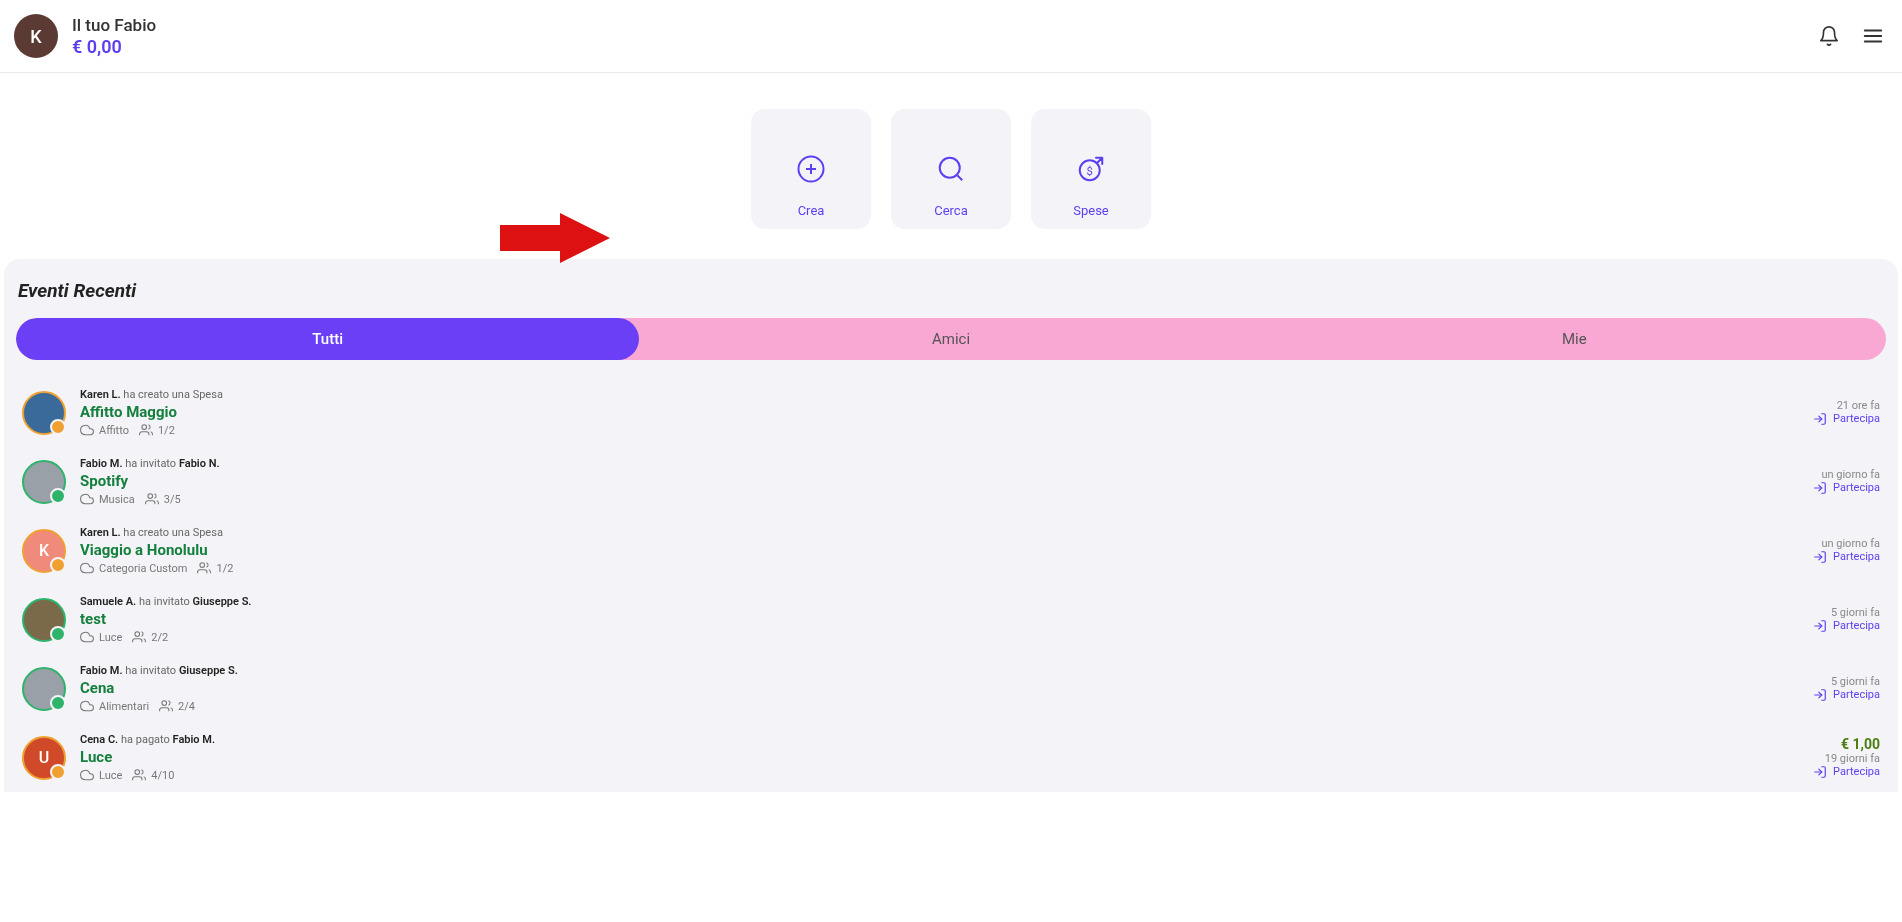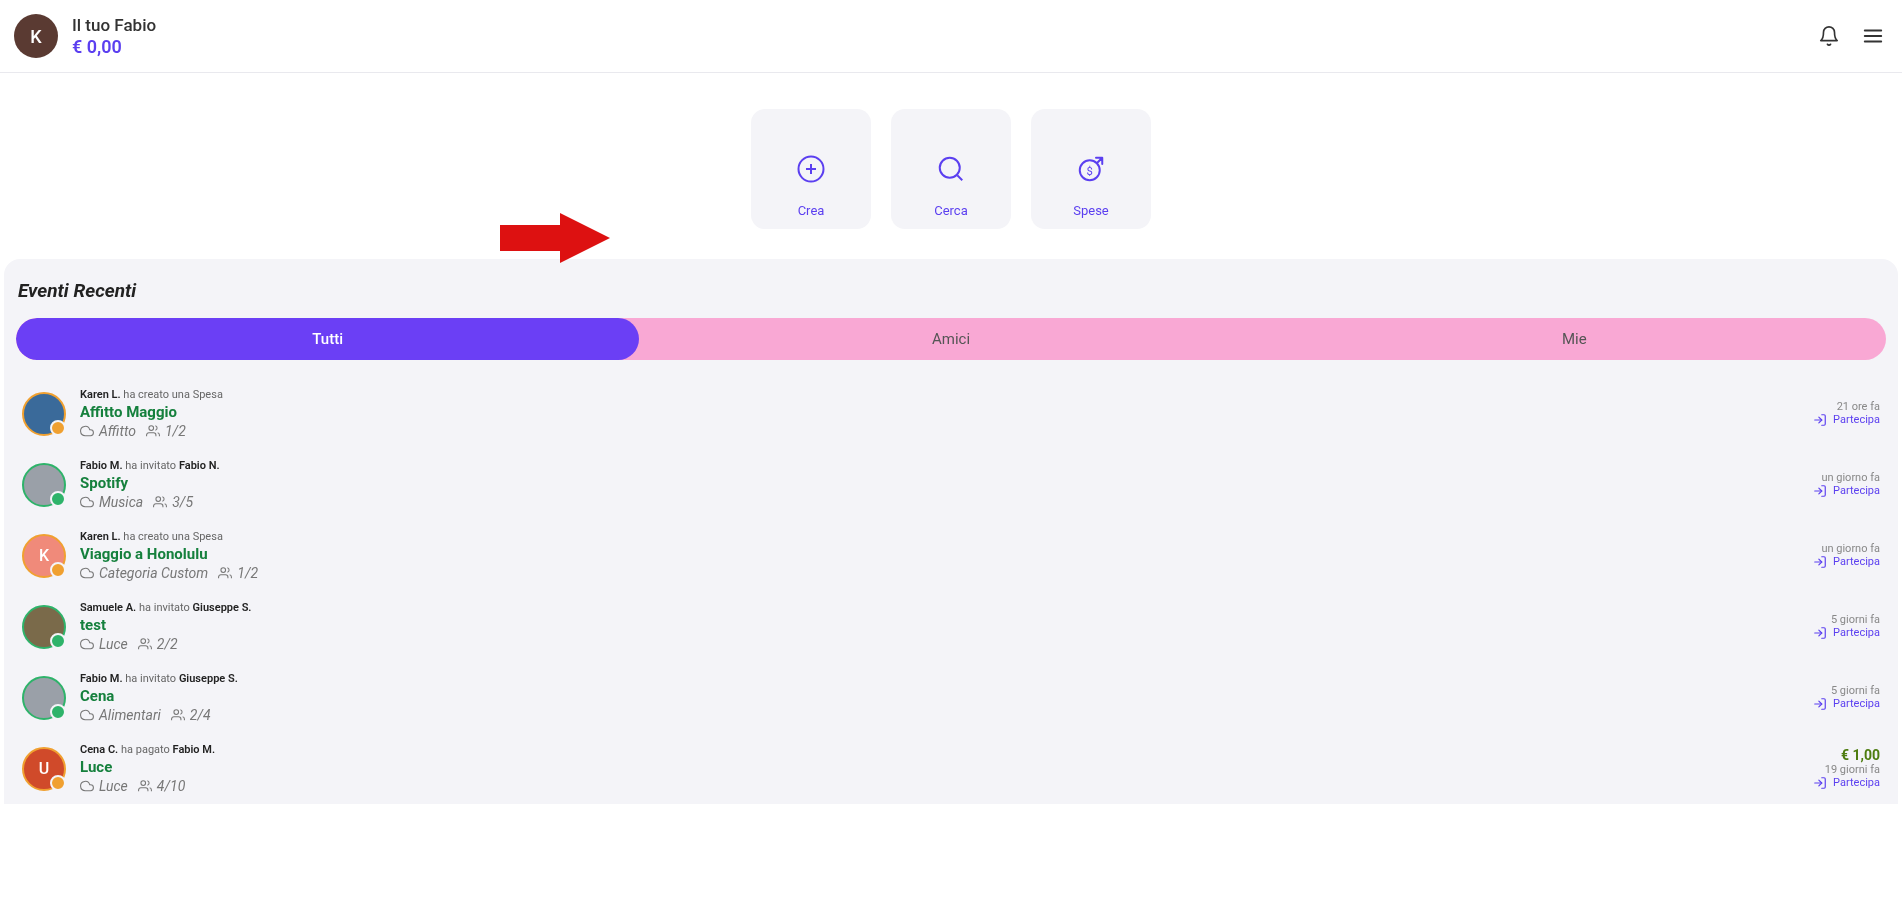--- a/index.html
+++ b/index.html
@@ -58,21 +58,21 @@
 .ev-badge {
   position: absolute; right: -2px; bottom: -2px; width: 16px; height: 16px;
   border-radius: 50%; border: 2px solid #f4f4f8;
 }
 .ev-badge.green { background: #2eb36a; }
 .ev-badge.orange { background: #f0a030; }
 .ev-body { flex: 1; min-width: 0; }
 .ev-line1 { font-size: 11px; color: #666; }
 .ev-line1 .strong { color: #222; font-weight: 600; }
 .ev-title { font-size: 15px; font-weight: 700; color: #15803d; margin: 2px 0; }
-.ev-meta { display: flex; align-items: center; gap: 10px; font-size: 14px; color: #777; font-style: italic; }
+.ev-meta { display: flex; align-items: center; gap: 10px; font-size: 11px; color: #777; }
 .ev-meta-item { display: flex; align-items: center; gap: 5px; }
 .ev-right { display: flex; flex-direction: column; align-items: flex-end; flex-shrink: 0; }
 .ev-amount { font-size: 14px; font-weight: 700; color: #4d7c0f; }
 .ev-time { font-size: 11px; color: #888; white-space: nowrap; }
 .ev-join {
   display: flex; align-items: flex-start; gap: 6px; font-size: 11px; color: #5b3ff0;
   cursor: pointer;
 }
 .ev-join svg { flex-shrink: 0; }
 

